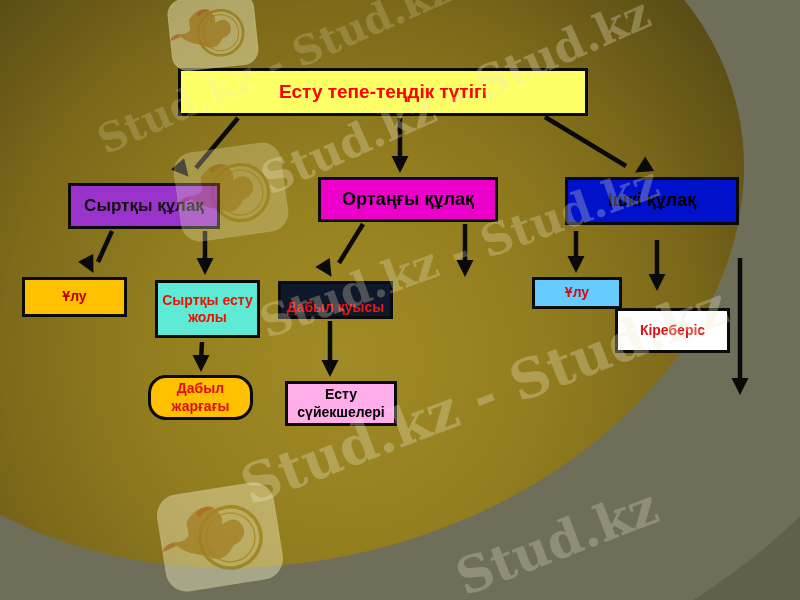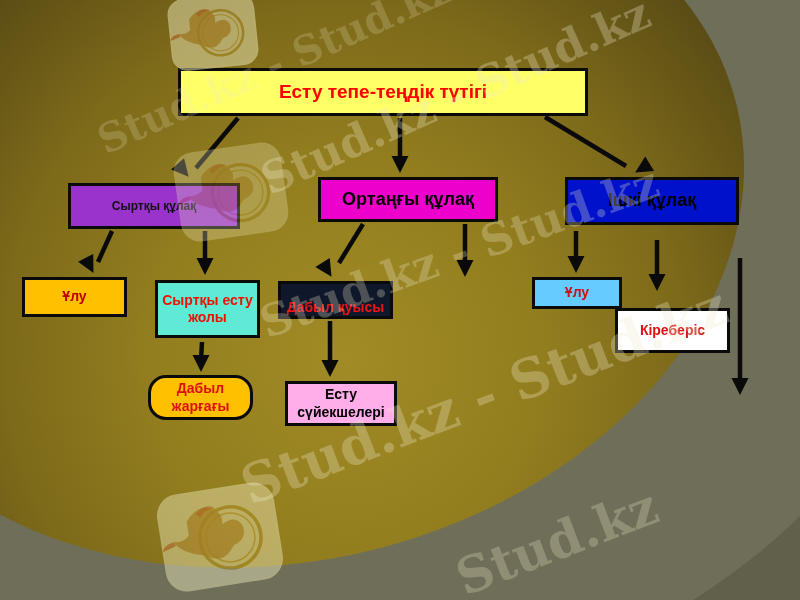--- a/index.html
+++ b/index.html
@@ -70,21 +70,21 @@
       <polygon points="-8.5,-16 8.5,-16 0,1" transform="translate(576,272)"></polygon>
       <polygon points="-8.5,-16 8.5,-16 0,1" transform="translate(657,290)"></polygon>
       <polygon points="-8.5,-16 8.5,-16 0,1" transform="translate(740,394)"></polygon>
     </g>
   </svg>
 
   <div class="node" style="left:178px;top:68px;width:410px;height:48px;background:#FFFF66;color:#FF0000;font-size:19px;">
     <span>Есту тепе-теңдік түтігі</span>
   </div>
 
-  <div class="node" style="left:68px;top:183px;width:172px;height:46px;background:#9933CC;color:#111;font-size:12px;">
+  <div class="node" style="left:68px;top:183px;width:152px;height:46px;background:#9933CC;color:#111;font-size:17px;">
     <span>Сыртқы құлақ</span>
   </div>
 
   <div class="node" style="left:318px;top:177px;width:180px;height:45px;background:#EE00CC;color:#000;font-size:18px;">
     <span>Ортаңғы құлақ</span>
   </div>
 
   <div class="node" style="left:565px;top:177px;width:174px;height:48px;background:#0011CC;color:#000;font-size:18px;">
     <span>Ішкі құлақ</span>
   </div>

